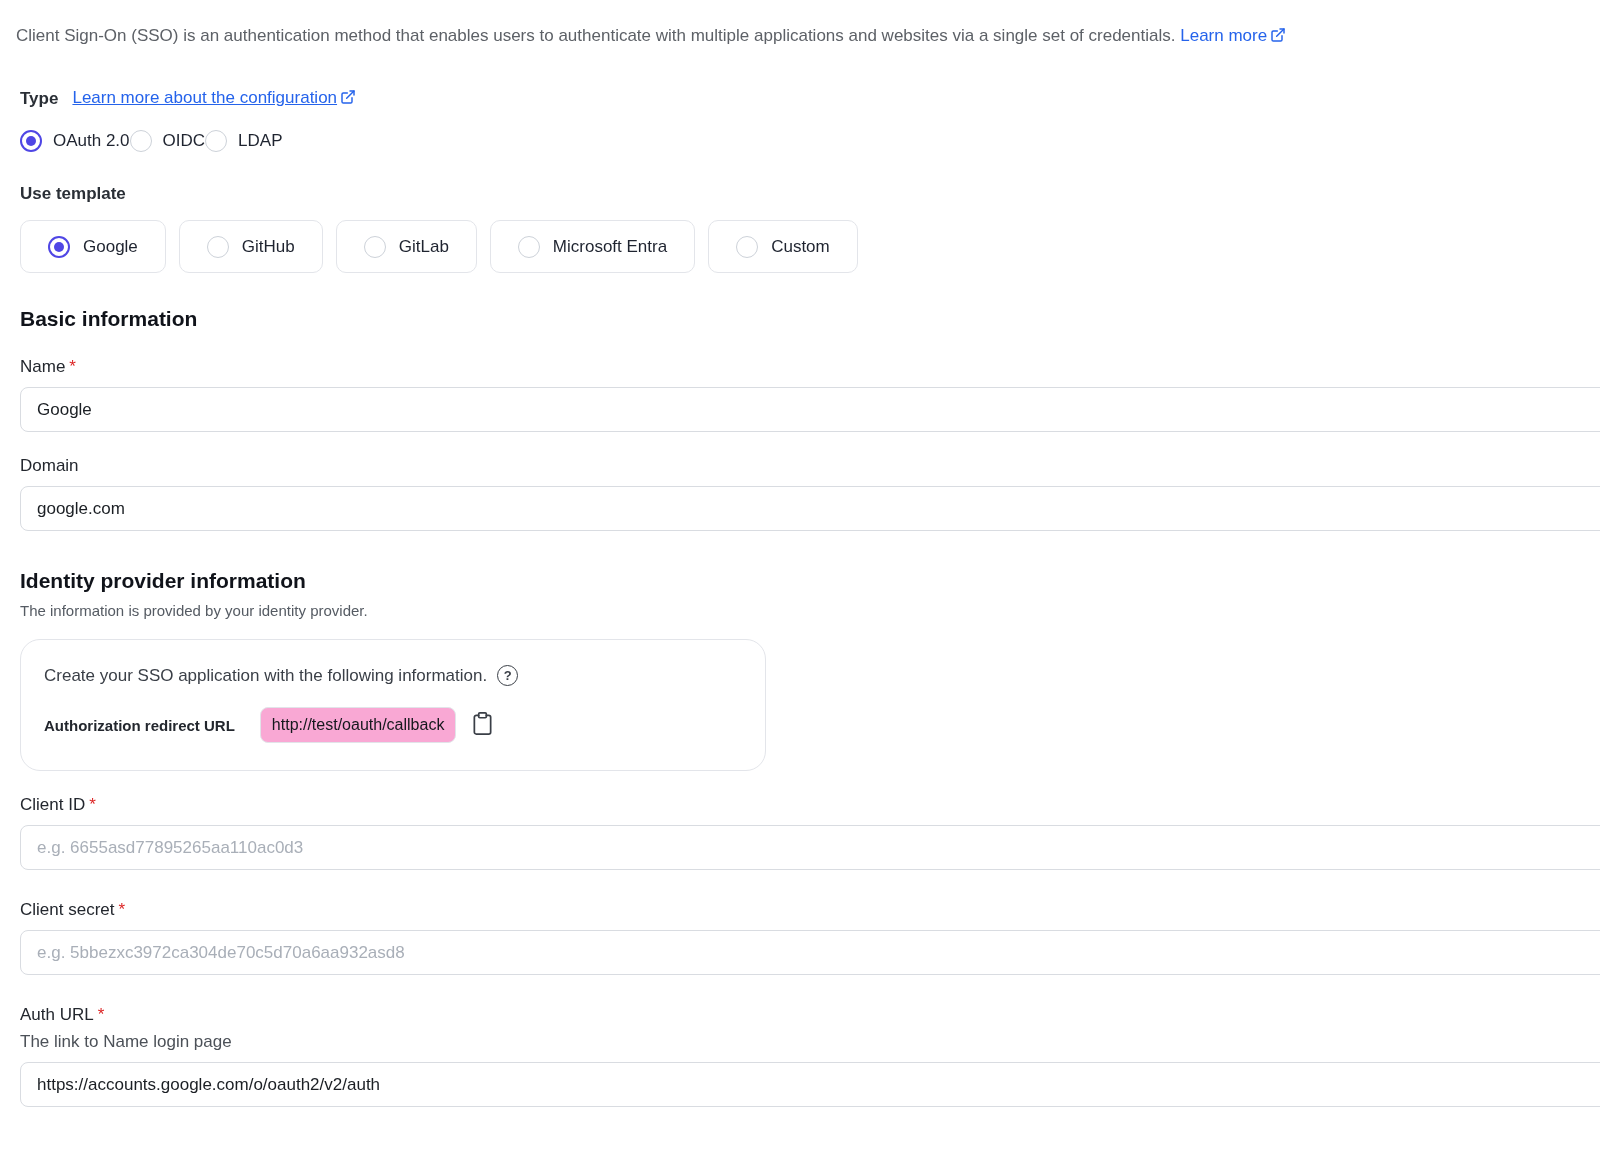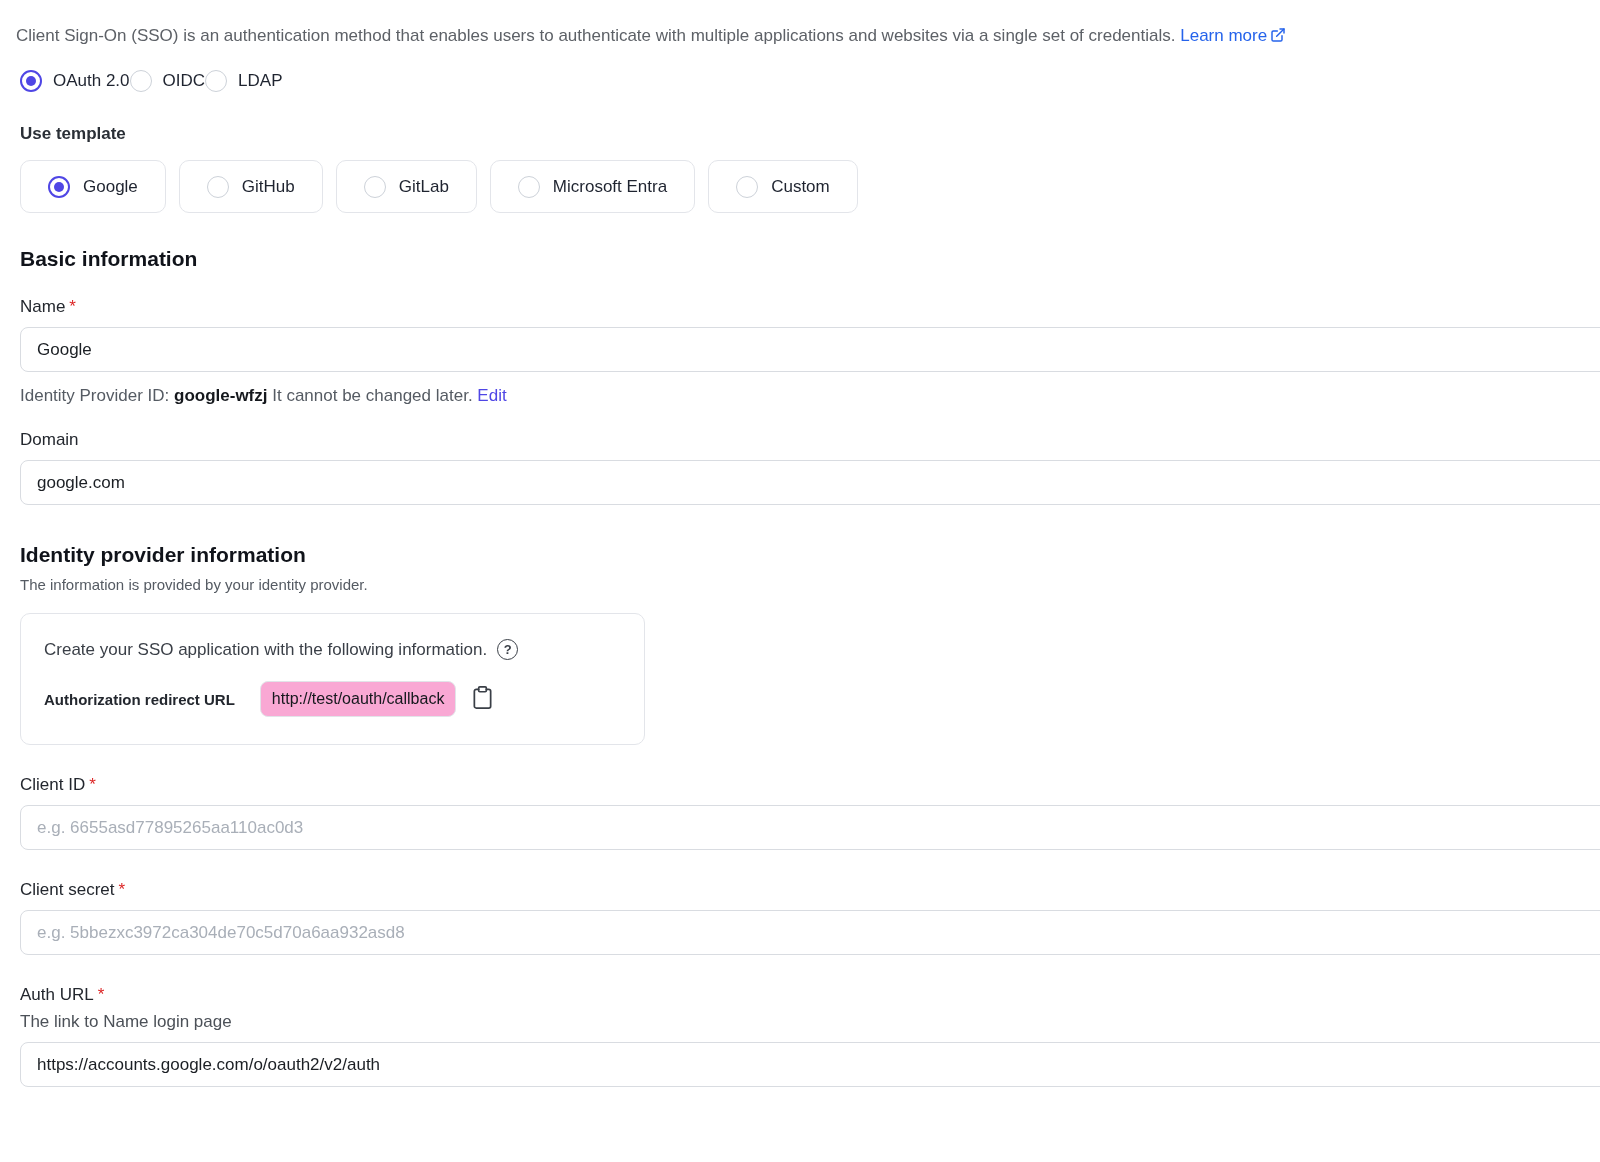--- a/index.html
+++ b/index.html
@@ -83,22 +83,22 @@
     margin: 14px 0 0 20px; font-size: 17px; color: #555b63;
   }
   .ipid-note b { color: #15181d; }
   .edit-link { color: #4f46e5; text-decoration: none; cursor: pointer; }
 
   .section-sub { margin: 9px 0 0 20px; font-size: 15px; color: #555b63; }
 
   
   .info-card {
     margin: 20px 0 0 20px;
-    width: 625px;
-    border: 1px solid #e3e5ea; border-radius: 10px;
+    width: 746px;
+    border: 1px solid #e3e5ea; border-radius: 20px;
     padding: 25px 23px 27px 23px;
     background: #fff;
   }
   .info-card-line1 {
     display: flex; align-items: center; gap: 10px;
     font-size: 17px; color: #3a3f47;
   }
   .help-icon {
     width: 21px; height: 21px; flex: none;
     border: 1.6px solid #3a3f47; border-radius: 50%;
@@ -132,20 +132,30 @@
 
   <p class="intro">
     <span>Client Sign-On (SSO) is an authentication method that enables users to authenticate with multiple applications and websites via a single set of credentials.</span>
     <a class="link" href="#">Learn more</a><span class="ext-icon"><svg width="16" height="16" viewBox="0 0 24 24" fill="none" stroke="#2563eb" stroke-width="2.2" stroke-linecap="round" stroke-linejoin="round">
           <path d="M18 13v6a2 2 0 0 1-2 2H5a2 2 0 0 1-2-2V8a2 2 0 0 1 2-2h6"></path>
           <polyline points="15 3 21 3 21 9"></polyline>
           <line x1="10" y1="14" x2="21" y2="3"></line>
         </svg></span>
   </p>
 
+  <div class="type-row">
+    <span class="strong-label">Type</span>
+    <span>
+      <a class="link underlined" href="#">Learn more about the configuration</a><span class="ext-icon"><svg width="16" height="16" viewBox="0 0 24 24" fill="none" stroke="#2563eb" stroke-width="2.2" stroke-linecap="round" stroke-linejoin="round">
+            <path d="M18 13v6a2 2 0 0 1-2 2H5a2 2 0 0 1-2-2V8a2 2 0 0 1 2-2h6"></path>
+            <polyline points="15 3 21 3 21 9"></polyline>
+            <line x1="10" y1="14" x2="21" y2="3"></line>
+          </svg></span>
+    </span>
+  </div>
 
   <div class="radio-row">
     <div class="radio-option">
       <span class="radio checked"></span>
       <span>OAuth 2.0</span>
     </div>
     <div class="radio-option">
       <span class="radio"></span>
       <span>OIDC</span>
     </div>
@@ -179,26 +189,20 @@
     </div>
   </div>
 
   <h2 class="section-heading">Basic information</h2>
 
   <div class="field-label">
     <span>Name</span><span class="req">*</span>
   </div>
   <input class="text-input" type="text" value="Google" style="">
 
-  <p class="ipid-note">
-    <span>Identity Provider ID:</span>
-    <b>google-wfzj</b>
-    <span>It cannot be changed later.</span>
-    <a class="edit-link" href="#">Edit</a>
-  </p>
 
   <div class="field-label" style="margin-top:24px">Domain</div>
   <input class="text-input" type="text" value="google.com" style="">
 
   <h2 class="section-heading" style="margin-top:38px">Identity provider information</h2>
   <p class="section-sub">The information is provided by your identity provider.</p>
 
   <div class="info-card">
     <div class="info-card-line1">
       <span>Create your SSO application with the following information.</span>
@@ -209,21 +213,21 @@
       <span class="url-chip">http://test/oauth/callback</span>
       <button class="copy-btn">
         <span><svg width="23" height="25" viewBox="0 0 24 26" fill="none" stroke="#3a3f47" stroke-width="1.8" stroke-linecap="round" stroke-linejoin="round">
               <path d="M16 4.5h2.5a2 2 0 0 1 2 2V22a2 2 0 0 1-2 2h-13a2 2 0 0 1-2-2V6.5a2 2 0 0 1 2-2H8"></path>
               <rect x="8" y="2" width="8" height="5" rx="1.2"></rect>
             </svg></span>
       </button>
     </div>
   </div>
 
-  <div class="field-label" style="margin-top:30px">
+  <div class="field-label" style="margin-top:24px">
     <span>Client ID</span><span class="req">*</span>
   </div>
   <input class="text-input" type="text" placeholder="e.g. 6655asd77895265aa110ac0d3" style="">
 
   <div class="field-label" style="margin-top:30px">
     <span>Client secret</span><span class="req">*</span>
   </div>
   <input class="text-input" type="text" placeholder="e.g. 5bbezxc3972ca304de70c5d70a6aa932asd8" style="">
 
   <div class="field-label" style="margin-top:30px">

